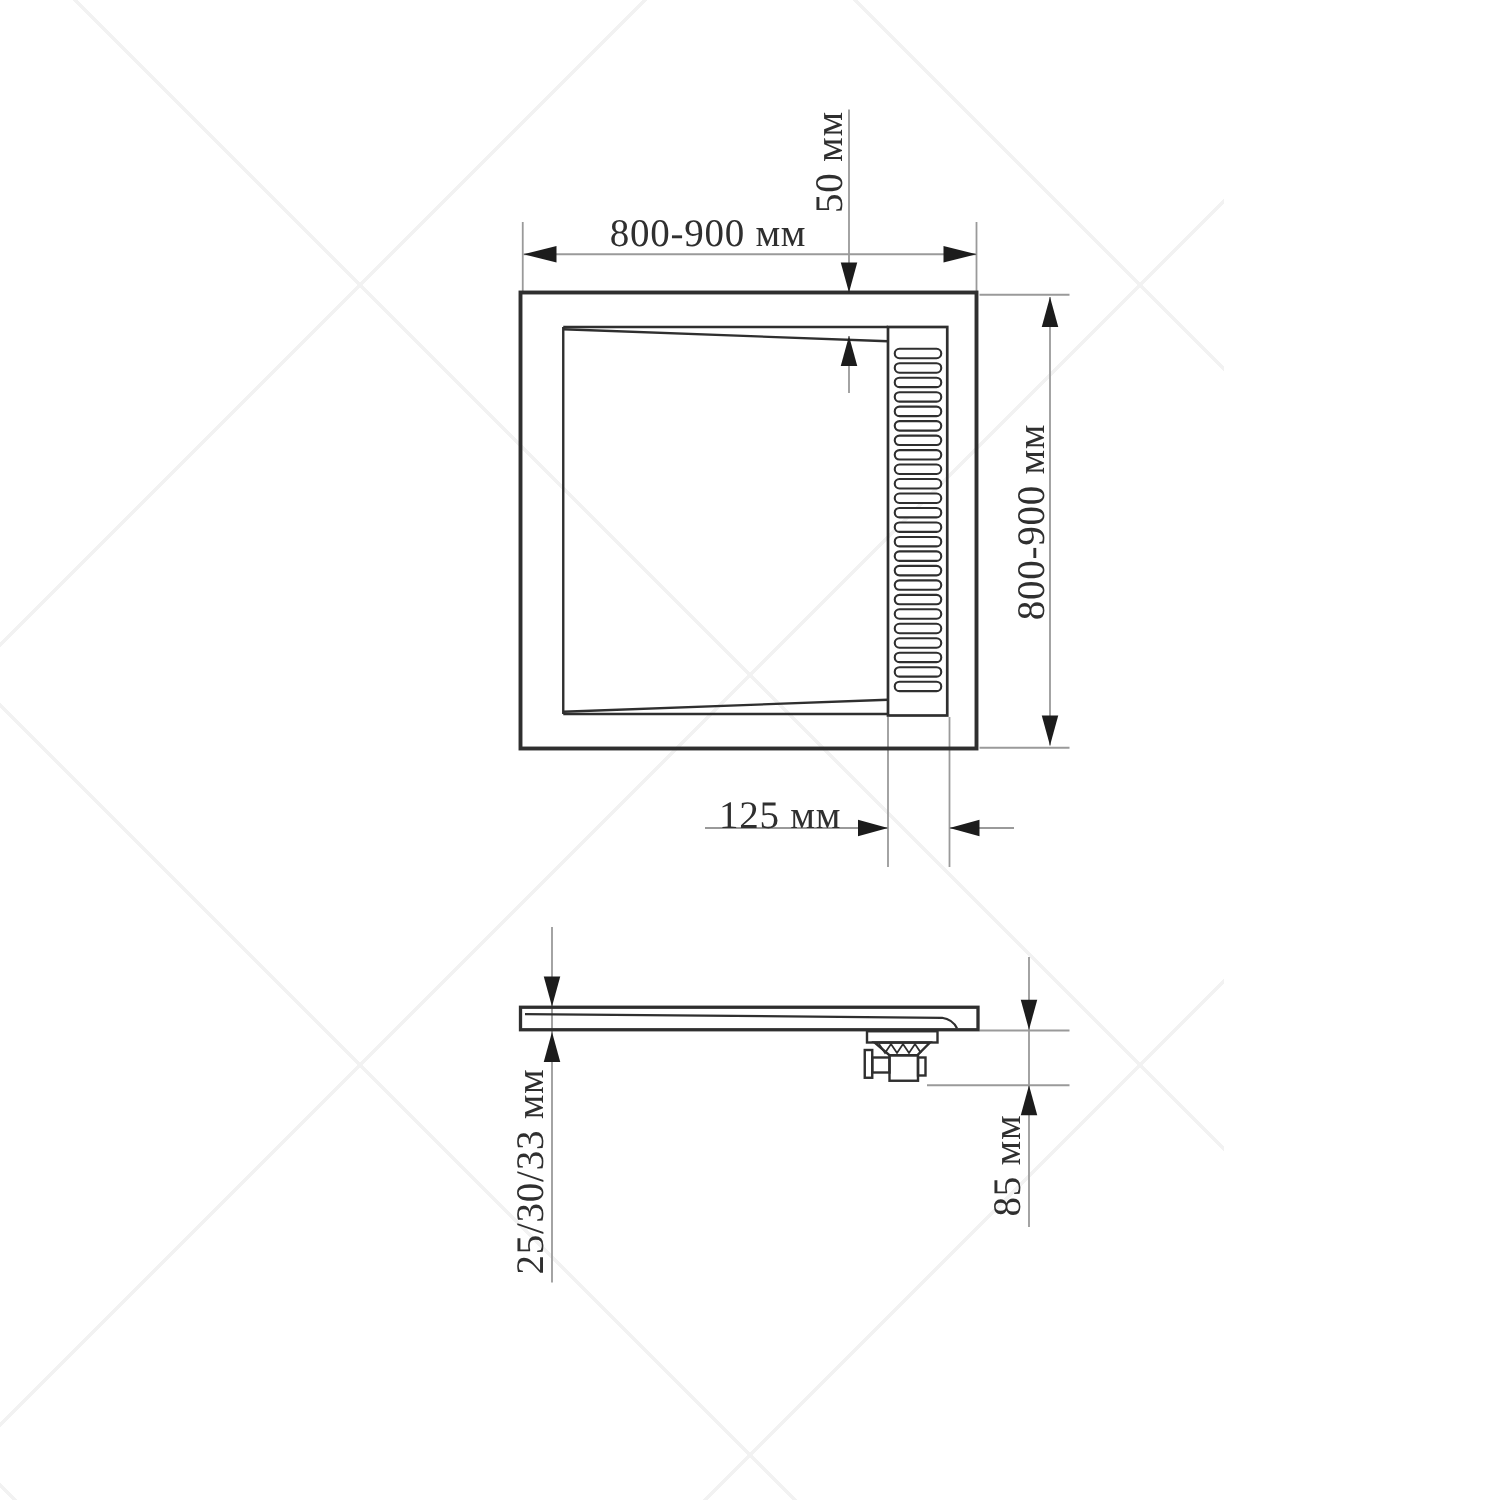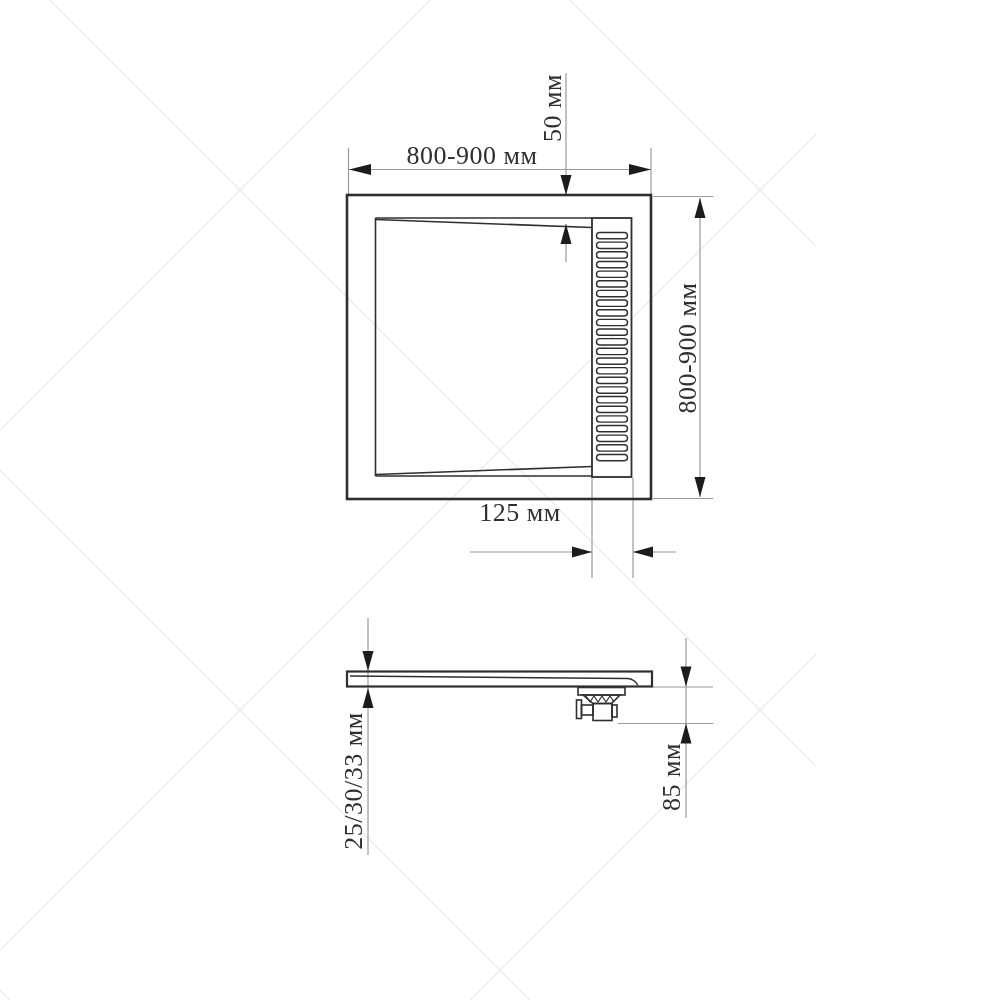--- a/index.html
+++ b/index.html
@@ -114,18 +114,18 @@
       <polygon points="686,723.5 680.5,743.5 691.5,743.5"></polygon>
     </g>
   </svg>
 
   <div class="dim-label" style="left:372px; top:142px; width:200px;">800-900 мм</div>
 
   <div class="dim-label rot" style="left:508px; top:94px; width:90px;">50 мм</div>
 
   <div class="dim-label rot" style="left:613px; top:334px; width:150px;">800-900 мм</div>
 
-  <div class="dim-label" style="left:460px; top:499px; width:120px;">125 мм</div>
+  <div class="dim-label" style="left:460px; top:530px; width:120px;">125 мм</div>
 
   <div class="dim-label rot" style="left:274px; top:767px; width:160px;">25/30/33 мм</div>
 
   <div class="dim-label rot" style="left:627px; top:763px; width:90px;">85 мм</div>
 </div>
 
 </body></html>

